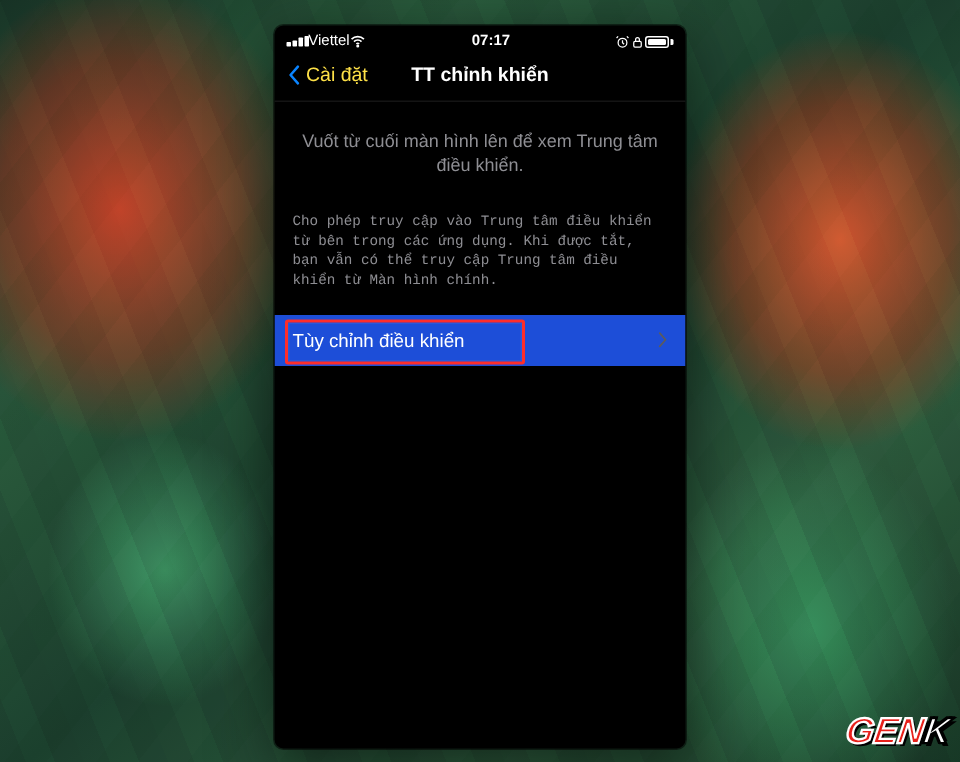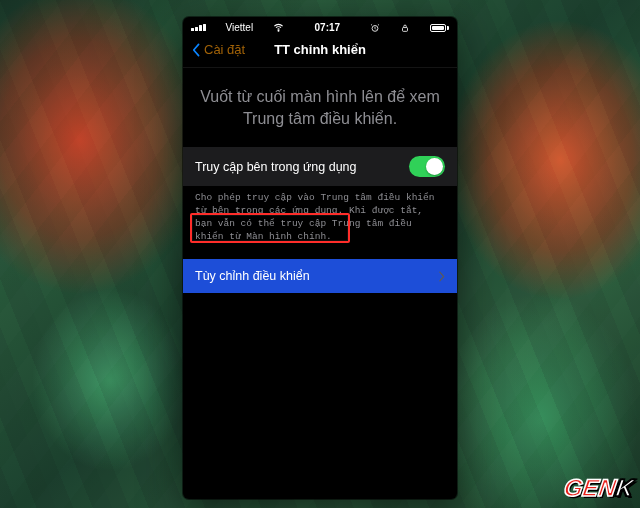--- a/index.html
+++ b/index.html
@@ -42,54 +42,54 @@
       color: #fff;
     }
     .status-bar {
       display: flex;
       justify-content: space-between;
       align-items: center;
       padding: 5px 8px 3px;
       font-size: 10px;
       font-weight: 500;
     }
-    .status-left, .status-right { display: flex; align-items: center; gap: 20px; }
+    .status-left, .status-right { display: flex; align-items: center; gap: 0; }
     .status-center { font-size: 10px; font-weight: 600; }
     .signal-dots { display: flex; gap: 1.5px; align-items: flex-end; }
     .signal-dots span { width: 2.5px; background: #fff; border-radius: 0.5px; }
     .signal-dots span:nth-child(1){height:3px}.signal-dots span:nth-child(2){height:4.5px}.signal-dots span:nth-child(3){height:6px}.signal-dots span:nth-child(4){height:7.5px}
     .wifi-icon { width: 11px; height: 11px; }
     .battery { display: flex; align-items: center; gap: 1px; }
     .battery-body { width: 16px; height: 8px; border: 1px solid #fff; border-radius: 2px; position: relative; }
     .battery-body::after { content:""; position:absolute; left:1px; top:1px; bottom:1px; right:1px; background:#fff; border-radius:1px; }
     .battery-tip { width:1.5px; height:4px; background:#fff; border-radius:0 1px 1px 0; }
     .alarm-icon, .lock-icon { width: 10px; height: 10px; }
     .nav-bar {
       display: flex;
       align-items: center;
       padding: 6px 8px 10px;
       position: relative;
       border-bottom: 0.5px solid rgba(255,255,255,0.08);
     }
     .back-btn {
       display: flex; align-items: center; gap: 2px;
-      color: #a16207; font-size: 13px;
+      color: #fde047; font-size: 13px;
       background: none; border: none; cursor: pointer;
       padding: 0;
     }
     .chevron-left { width: 11px; height: 14px; }
     .nav-title {
       position: absolute; left: 0; right: 0;
       text-align: center;
       font-size: 13px; font-weight: 600;
       pointer-events: none;
     }
     .hint {
       padding: 18px 14px 18px;
-      font-size: 16px;
+      font-size: 12px;
       color: #8e8e93;
       text-align: center;
       line-height: 1.35;
     }
     .cell {
       background: #1c1c1e;
       padding: 9px 12px;
       display: flex;
       align-items: center;
       justify-content: space-between;
@@ -195,24 +195,20 @@
       <svg class="chevron-left" viewBox="0 0 12 20" fill="none" stroke="#0a84ff" stroke-width="2.4" stroke-linecap="round" stroke-linejoin="round">
           <path d="M9 2l-7 8 7 8"></path>
         </svg>
       <span>Cài đặt</span>
     </button>
     <div class="nav-title">TT chỉnh khiển</div>
   </div>
 
   <div class="hint">Vuốt từ cuối màn hình lên để xem Trung tâm điều khiển.</div>
 
-  <div class="cell">
-    <span class="cell-label">Truy cập bên trong ứng dụng</span>
-    <div class="toggle"></div>
-  </div>
 
   <div class="footer-note">Cho phép truy cập vào Trung tâm điều khiển từ bên trong các ứng dụng. Khi được tắt, bạn vẫn có thể truy cập Trung tâm điều khiển từ Màn hình chính.</div>
 
   <div class="cell-nav">
     <span class="cell-label">Tùy chỉnh điều khiển</span>
     <svg class="chevron-right" viewBox="0 0 12 20" fill="none" stroke="currentColor" stroke-width="2.2" stroke-linecap="round" stroke-linejoin="round">
         <path d="M3 2l7 8-7 8"></path>
       </svg>
   </div>
 

